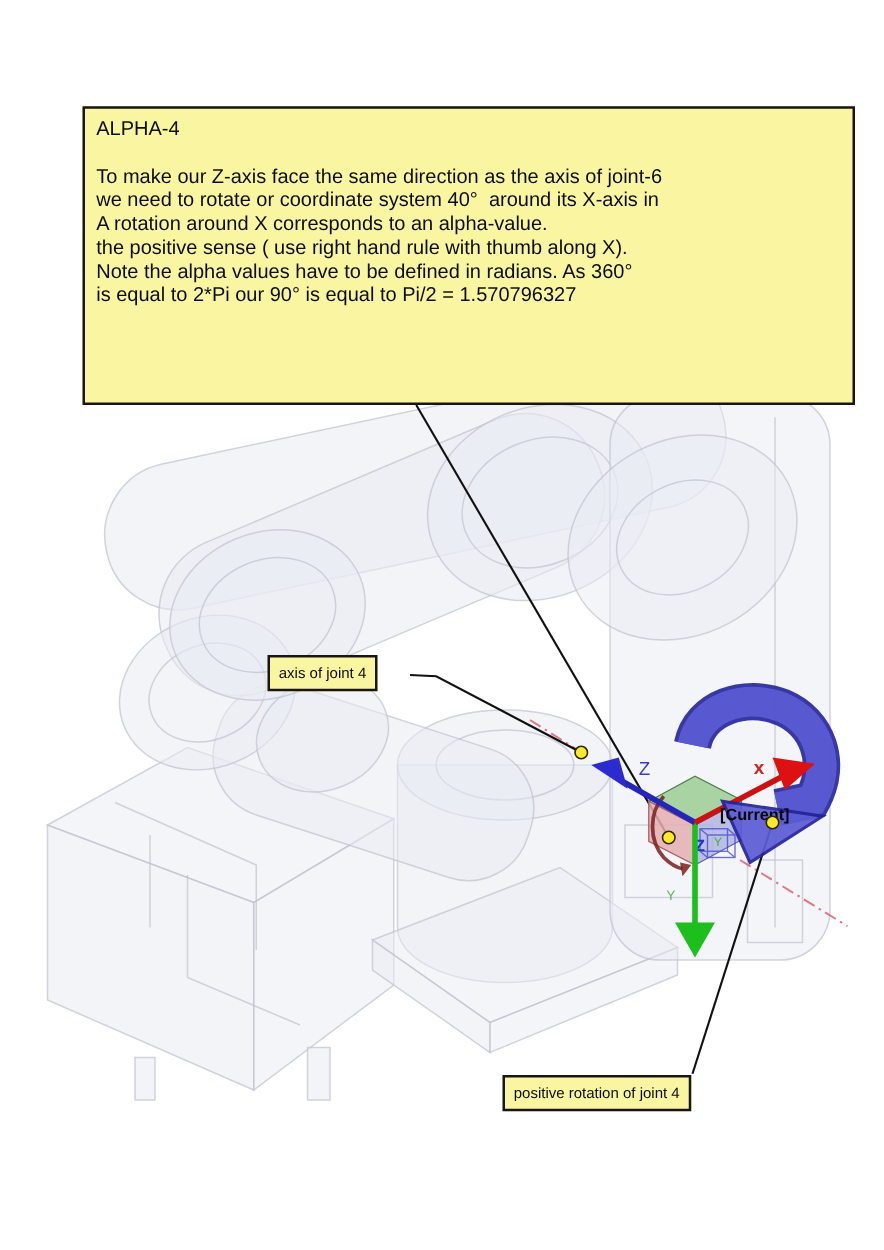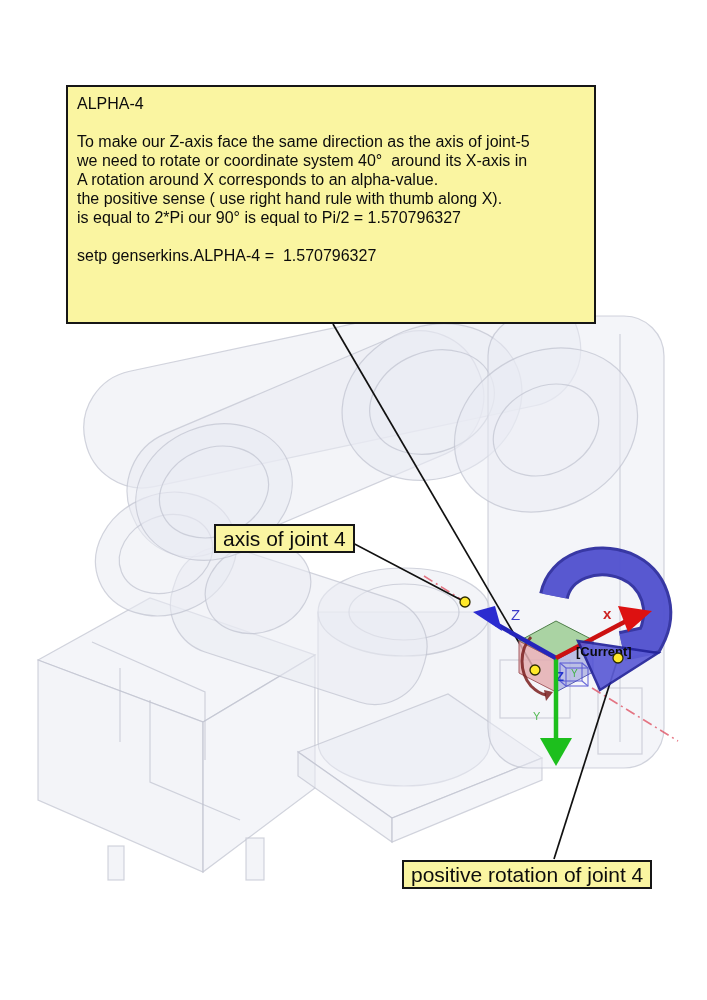--- a/index.html
+++ b/index.html
@@ -2,29 +2,29 @@
 <html><head>
 <meta charset="utf-8">
 <style>
   html,body{margin:0;padding:0;background:#ffffff;}
   .stage{
     position:relative;width:707px;height:1000px;background:#ffffff;overflow:hidden;
     font-family:"Liberation Sans", sans-serif;color:#0c0c0c;
   }
   .scene-svg{position:absolute;left:0;top:0;}
   .note-box{
-    position:absolute;left:66px;top:85px;width:530px;height:239px;box-sizing:border-box;
+    position:absolute;left:66px;top:85px;width:618px;height:239px;box-sizing:border-box;
     background:#faf5a1;border:2px solid #161616;padding:7px 8px 0 9px;
     font-size:16px;line-height:19px;
   }
   .note-line{white-space:pre-wrap;min-height:19px;}
   .note-spacer{height:19px;}
   .callout{
     position:absolute;background:#faf5a1;border:2px solid #161616;
-    font-size:21px;line-height:19px;padding:3px 7px;white-space:nowrap;
+    font-size:12px;line-height:19px;padding:3px 7px;white-space:nowrap;
   }
   .callout-axis{left:214px;top:524px;}
   .callout-rotation{left:402px;top:860px;}
 </style>
 </head>
 <body>
 
 <div class="stage">
 
   <svg class="scene-svg" width="707" height="1000" viewBox="0 0 707 1000">
@@ -150,26 +150,26 @@
     <g fill="#ffe92a" stroke="#2a2a00" stroke-width="1.3">
       <circle cx="465" cy="602" r="5"></circle>
       <circle cx="535" cy="670" r="5"></circle>
       <circle cx="618" cy="658" r="5"></circle>
     </g>
   </svg>
 
   <div class="note-box">
     <div class="note-line">ALPHA-4</div>
     <div class="note-spacer"></div>
-    <div class="note-line">To make our Z-axis face the same direction as the axis of joint-5</div>
+    <div class="note-line">To make our Z-axis face the same direction as the axis of joint-6</div>
     <div class="note-line">we need to rotate or coordinate system 40°  around its X-axis in</div>
     <div class="note-line">A rotation around X corresponds to an alpha-value.</div>
     <div class="note-line">the positive sense ( use right hand rule with thumb along X).</div>
+    <div class="note-line">Note the alpha values have to be defined in radians. As 360°</div>
     <div class="note-line">is equal to 2*Pi our 90° is equal to Pi/2 = 1.570796327</div>
     <div class="note-spacer"></div>
-    <div class="note-line">setp genserkins.ALPHA-4 =  1.570796327</div>
   </div>
 
   <div class="callout callout-axis">axis of joint 4</div>
 
   <div class="callout callout-rotation">positive rotation of joint 4</div>
 
 </div>
 
 </body></html>

